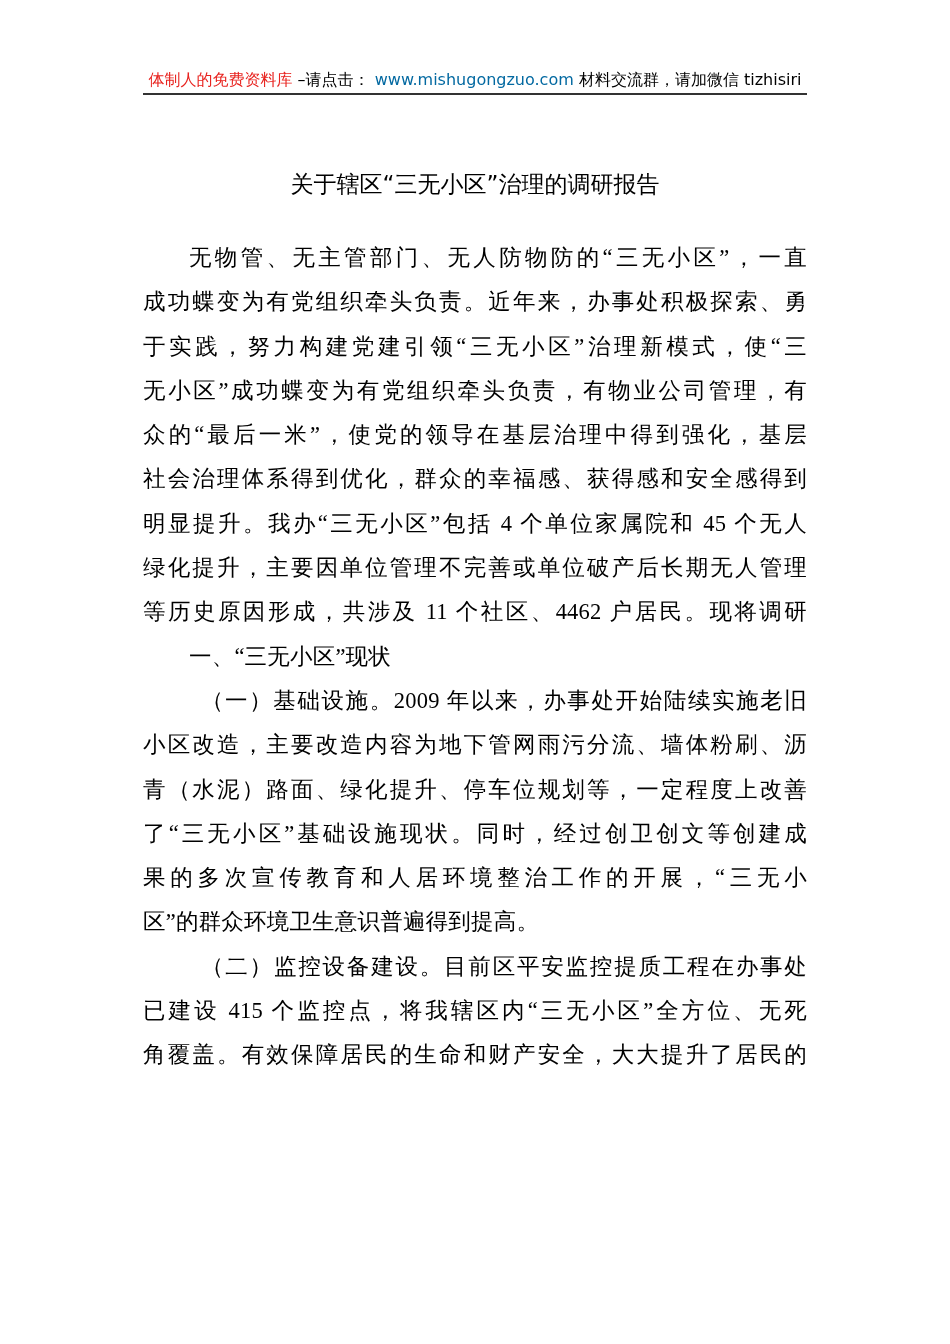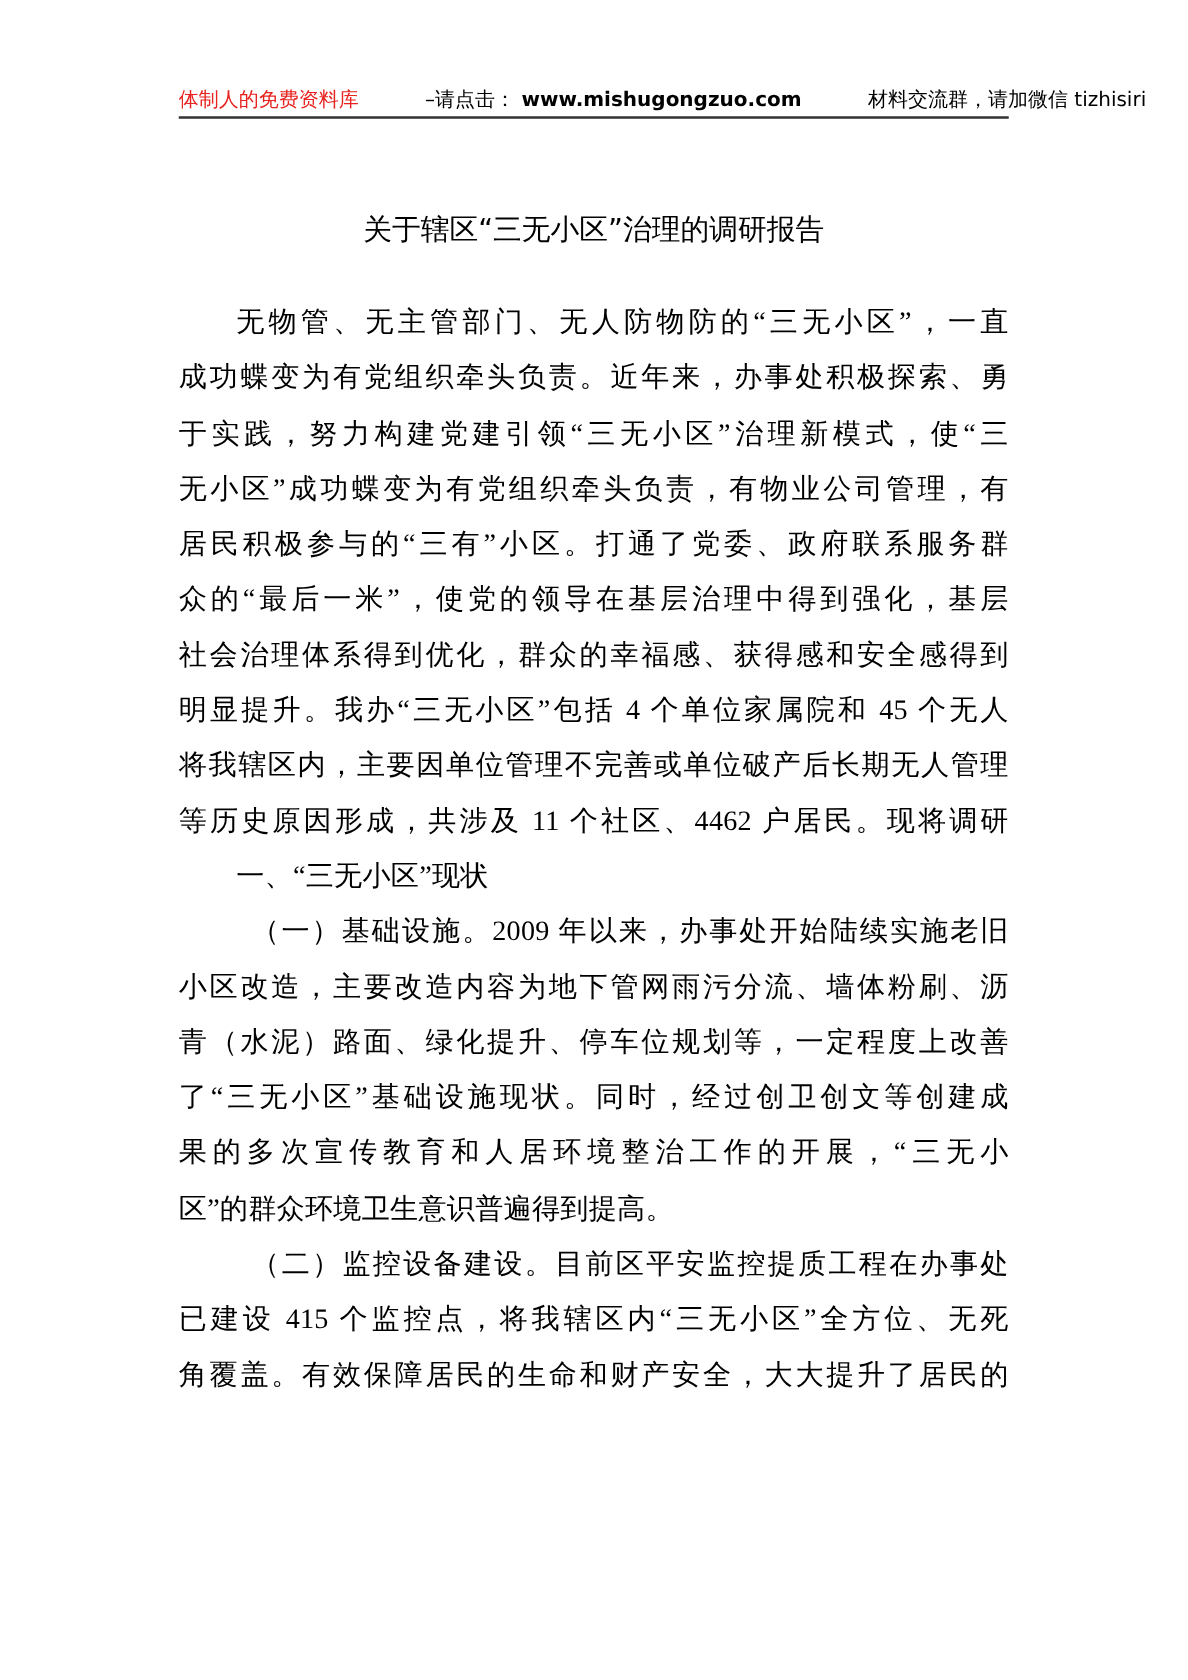--- a/index.html
+++ b/index.html
@@ -1,22 +1,22 @@
 <!DOCTYPE html>
 <html><head>
 <meta charset="utf-8">
 <style>
   html, body { margin: 0; padding: 0; background: #ffffff; }
   body { width: 950px; height: 1344px; position: relative; overflow: hidden;
          font-family: "DejaVu Sans", "Liberation Sans", sans-serif; color: #000; }
   .header { position: absolute; left: 143px; top: 68px; width: 664px; height: 24px;
             font-size: 16px; line-height: 24px; white-space: nowrap; text-align: center; }
   .header .red { color: #e8231f; margin-top: 32px; }
-  .header .black { color: #000; margin-left: 48px; }
-  .header .blue { color: #000000; font-weight: bold; }
+  .header .black { color: #000; }
+  .header .blue { color: #0369a1; }
   .header-rule { position: absolute; left: 143px; top: 93px; width: 664px; height: 2px; background: #333; }
   .title { position: absolute; left: 0; width: 950px; top: 170px; text-align: center;
            font-size: 23px; line-height: 28px; }
   .body { position: absolute; left: 143px; top: 236px; width: 664px; font-size: 22.5px;
           line-height: 44.3px; letter-spacing: 0.2px; }
   .line { display: block; white-space: nowrap; height: 44.3px; text-align: justify; text-align-last: justify; font-family: Liberation Serif, serif; }
   .line.last { text-align-last: left; }
   .indent { padding-left: 46px; }
   .indent-h { padding-left: 46px; }
   .indent-sub { padding-left: 58px; }
@@ -32,25 +32,24 @@
 </div>
 <div class="header-rule"></div>
 
 <div class="title">关于辖区“三无小区”治理的调研报告</div>
 
 <div class="body">
   <span class="line indent">无物管、无主管部门、无人防物防的“三无小区”，一直</span>
   <span class="line">成功蝶变为有党组织牵头负责。近年来，办事处积极探索、勇</span>
   <span class="line">于实践，努力构建党建引领“三无小区”治理新模式，使“三</span>
   <span class="line">无小区”成功蝶变为有党组织牵头负责，有物业公司管理，有</span>
-  <span class="line">居民积极参与的“三有”小区。打通了党委、政府联系服务群</span>
   <span class="line">众的“最后一米”，使党的领导在基层治理中得到强化，基层</span>
   <span class="line">社会治理体系得到优化，群众的幸福感、获得感和安全感得到</span>
   <span class="line">明显提升。我办“三无小区”包括 4 个单位家属院和 45 个无人</span>
-  <span class="line">将我辖区内，主要因单位管理不完善或单位破产后长期无人管理</span>
+  <span class="line">绿化提升，主要因单位管理不完善或单位破产后长期无人管理</span>
   <span class="line">等历史原因形成，共涉及 11 个社区、4462 户居民。现将调研</span>
   <span class="line last indent-h">一、“三无小区”现状</span>
   <span class="line indent-sub">（一）基础设施。2009 年以来，办事处开始陆续实施老旧</span>
   <span class="line">小区改造，主要改造内容为地下管网雨污分流、墙体粉刷、沥</span>
   <span class="line">青（水泥）路面、绿化提升、停车位规划等，一定程度上改善</span>
   <span class="line">了“三无小区”基础设施现状。同时，经过创卫创文等创建成</span>
   <span class="line">果的多次宣传教育和人居环境整治工作的开展，“三无小</span>
   <span class="line last">区”的群众环境卫生意识普遍得到提高。</span>
   <span class="line indent-sub">（二）监控设备建设。目前区平安监控提质工程在办事处</span>
   <span class="line">已建设 415 个监控点，将我辖区内“三无小区”全方位、无死</span>

